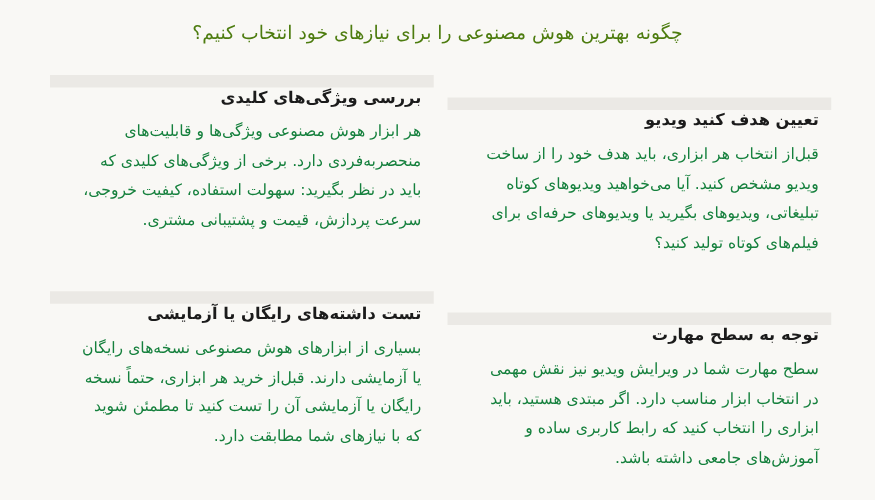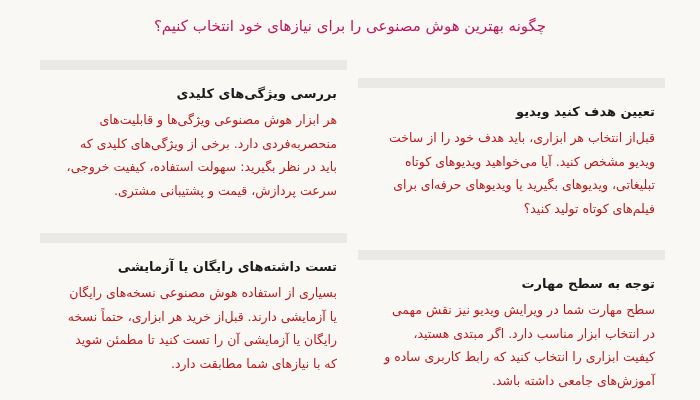--- a/index.html
+++ b/index.html
@@ -16,49 +16,48 @@
       color: #222;
       direction: rtl;
     }
     .page-title {
       position: absolute;
       top: 17px;
       left: 0;
       width: 700px;
       text-align: center;
       font-size: 15px;
-      color: #be185d;
+      color: #4d7c0f;
       direction: rtl;
     }
     .card {
       position: absolute;
       width: 307px;
       direction: rtl;
     }
     .card-bar {
       height: 10px;
       background: #ebe9e5;
       width: 100%;
     }
     .card-title {
       font-weight: bold;
       font-size: 13px;
-      margin-top: 15px;
       padding-right: 10px;
       color: #1b1b1b;
       line-height: 18px;
       text-align: right;
     }
     .card-body {
       font-size: 12.5px;
       line-height: 23.5px;
       margin-top: 5px;
       padding-right: 10px;
       padding-left: 20px;
-      color: #b91c1c;
+      color: #15803d;
       text-align: right;
     }
     #card-features { left: 40px; top: 60px; }
     #card-goal { left: 358px; top: 78px; }
     #card-trial { left: 40px; top: 233px; }
     #card-skill { left: 358px; top: 250px; }
   </style>
 </head>
 <body>
 
@@ -72,20 +71,20 @@
 
 <div class="card" id="card-features">
   <div class="card-bar"></div>
   <div class="card-title">بررسی ویژگی‌های کلیدی</div>
   <div class="card-body">هر ابزار هوش مصنوعی ویژگی‌ها و قابلیت‌های منحصربه‌فردی دارد. برخی از ویژگی‌های کلیدی که باید در نظر بگیرید: سهولت استفاده، کیفیت خروجی، سرعت پردازش، قیمت و پشتیبانی مشتری.</div>
 </div>
 
 <div class="card" id="card-skill">
   <div class="card-bar"></div>
   <div class="card-title">توجه به سطح مهارت</div>
-  <div class="card-body">سطح مهارت شما در ویرایش ویدیو نیز نقش مهمی در انتخاب ابزار مناسب دارد. اگر مبتدی هستید، کیفیت ابزاری را انتخاب کنید که رابط کاربری ساده و آموزش‌های جامعی داشته باشد.</div>
+  <div class="card-body">سطح مهارت شما در ویرایش ویدیو نیز نقش مهمی در انتخاب ابزار مناسب دارد. اگر مبتدی هستید، باید ابزاری را انتخاب کنید که رابط کاربری ساده و آموزش‌های جامعی داشته باشد.</div>
 </div>
 
 <div class="card" id="card-trial">
   <div class="card-bar"></div>
   <div class="card-title">تست داشته‌های رایگان یا آزمایشی</div>
-  <div class="card-body">بسیاری از استفاده هوش مصنوعی نسخه‌های رایگان یا آزمایشی دارند. قبل‌از خرید هر ابزاری، حتماً نسخه رایگان یا آزمایشی آن را تست کنید تا مطمئن شوید که با نیازهای شما مطابقت دارد.</div>
+  <div class="card-body">بسیاری از ابزارهای هوش مصنوعی نسخه‌های رایگان یا آزمایشی دارند. قبل‌از خرید هر ابزاری، حتماً نسخه رایگان یا آزمایشی آن را تست کنید تا مطمئن شوید که با نیازهای شما مطابقت دارد.</div>
 </div>
 
 </body></html>

